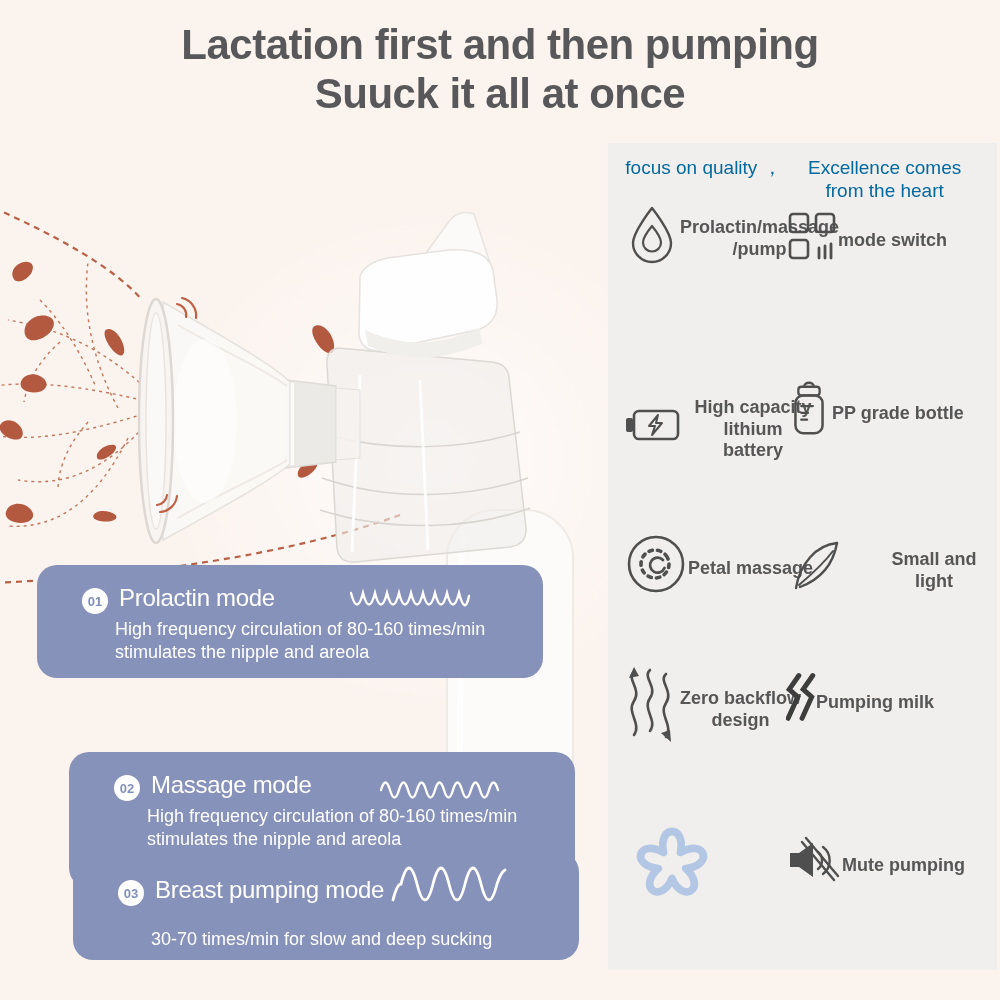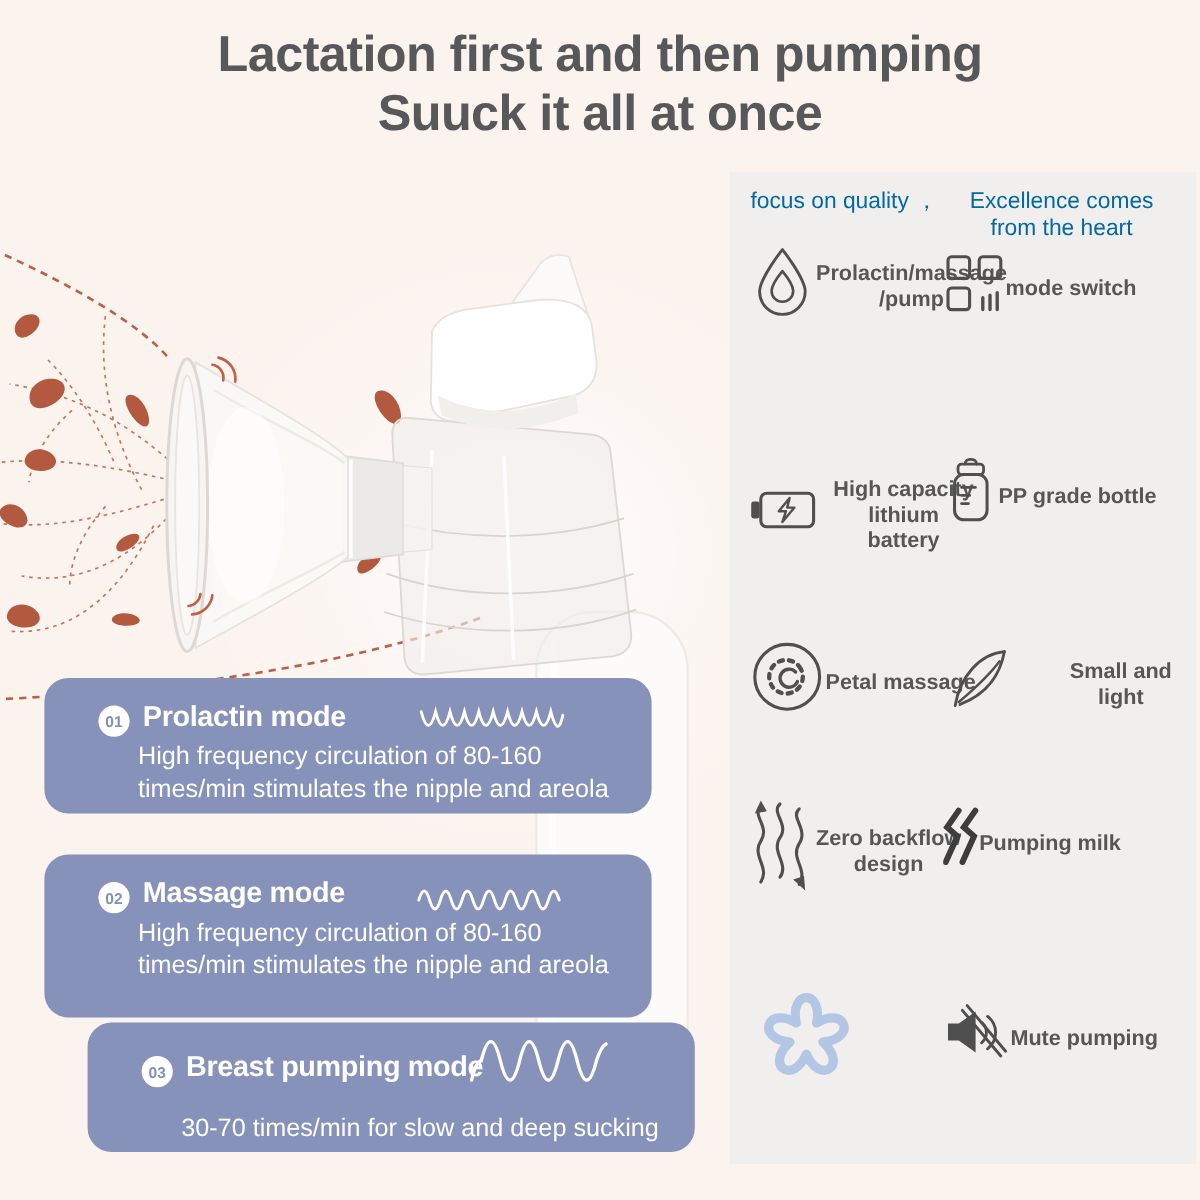--- a/index.html
+++ b/index.html
@@ -42,25 +42,25 @@
   .icon-stroke{stroke:#4f4f4f;fill:none;stroke-linecap:round;stroke-linejoin:round;}
   
   .card{
     position:absolute;left:37px;width:506px;background:#8692b9;border-radius:20px;color:#fff;
   }
   .card .badge{
     position:absolute;left:45px;top:23px;width:26px;height:26px;border-radius:50%;
     background:#fff;color:#8090b8;font-size:13px;font-weight:bold;
     display:flex;align-items:center;justify-content:center;
   }
-  .card .mname{position:absolute;left:82px;top:19px;font-size:24px;font-weight:bold;letter-spacing:-0.3px;}
-  .card .mdesc{position:absolute;left:78px;top:53px;width:426px;font-size:21px;line-height:1.28;}
+  .card .mname{position:absolute;left:82px;top:19px;font-size:24px;font-weight:normal;letter-spacing:-0.3px;}
+  .card .mdesc{position:absolute;left:78px;top:53px;width:426px;font-size:18px;line-height:1.28;}
   .card .wave{position:absolute;}
   #card1{top:565px;height:113px;}
-  #card2{top:712px;height:136px;}
+  #card2{top:752px;height:136px;margin-left:32px;}
   #card3{top:852px;height:108px;margin-left:36px;}
   #card3 .badge{top:28px;}
   #card3 .mname{top:24px;}
   #card3 .mdesc{top:76px;width:440px;}
   #card1 .wave{left:312px;top:21px;}
   #card2 .wave{left:310px;top:23px;}
   #card3 .wave{left:318px;top:6px;}
 </style>
 </head>
 <body>

